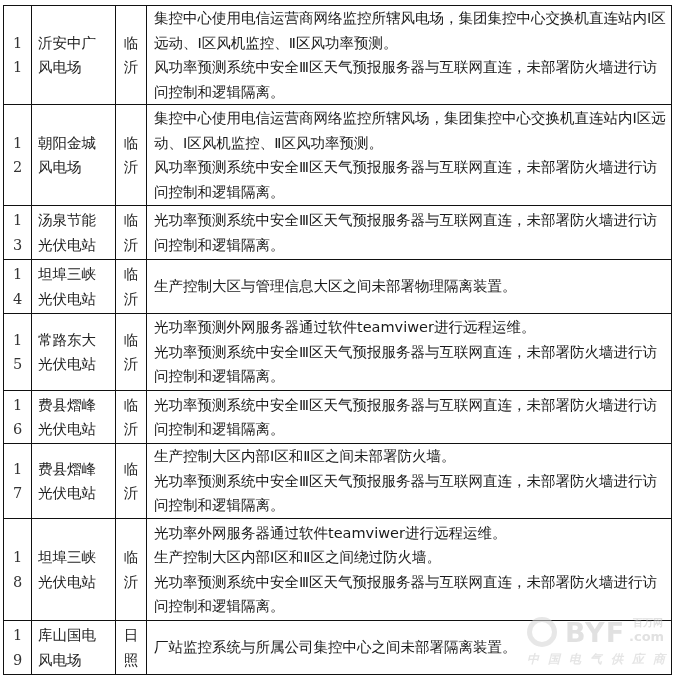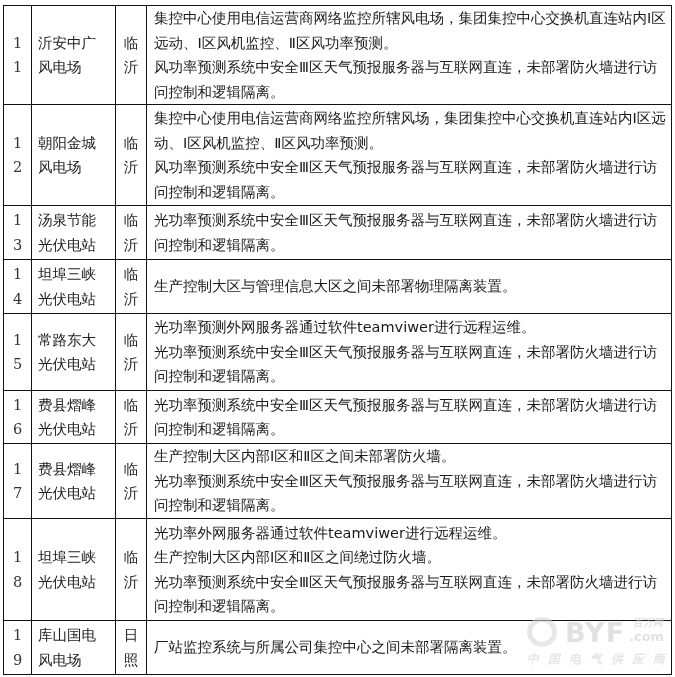--- a/index.html
+++ b/index.html
@@ -90,21 +90,20 @@
       box-sizing: border-box;
     }
     .wm-cn {
       position: absolute;
       left: 114px;
       top: 0;
       font-size: 10px;
       line-height: 11px;
       font-weight: bold;
       color: #c9c9c9;
-      font-style: italic;
     }
     .wm-com {
       position: absolute;
       left: 110px;
       top: 12px;
       font-size: 13px;
       font-weight: bold;
       color: #c9c9c9;
     }
     .wm-sub {

